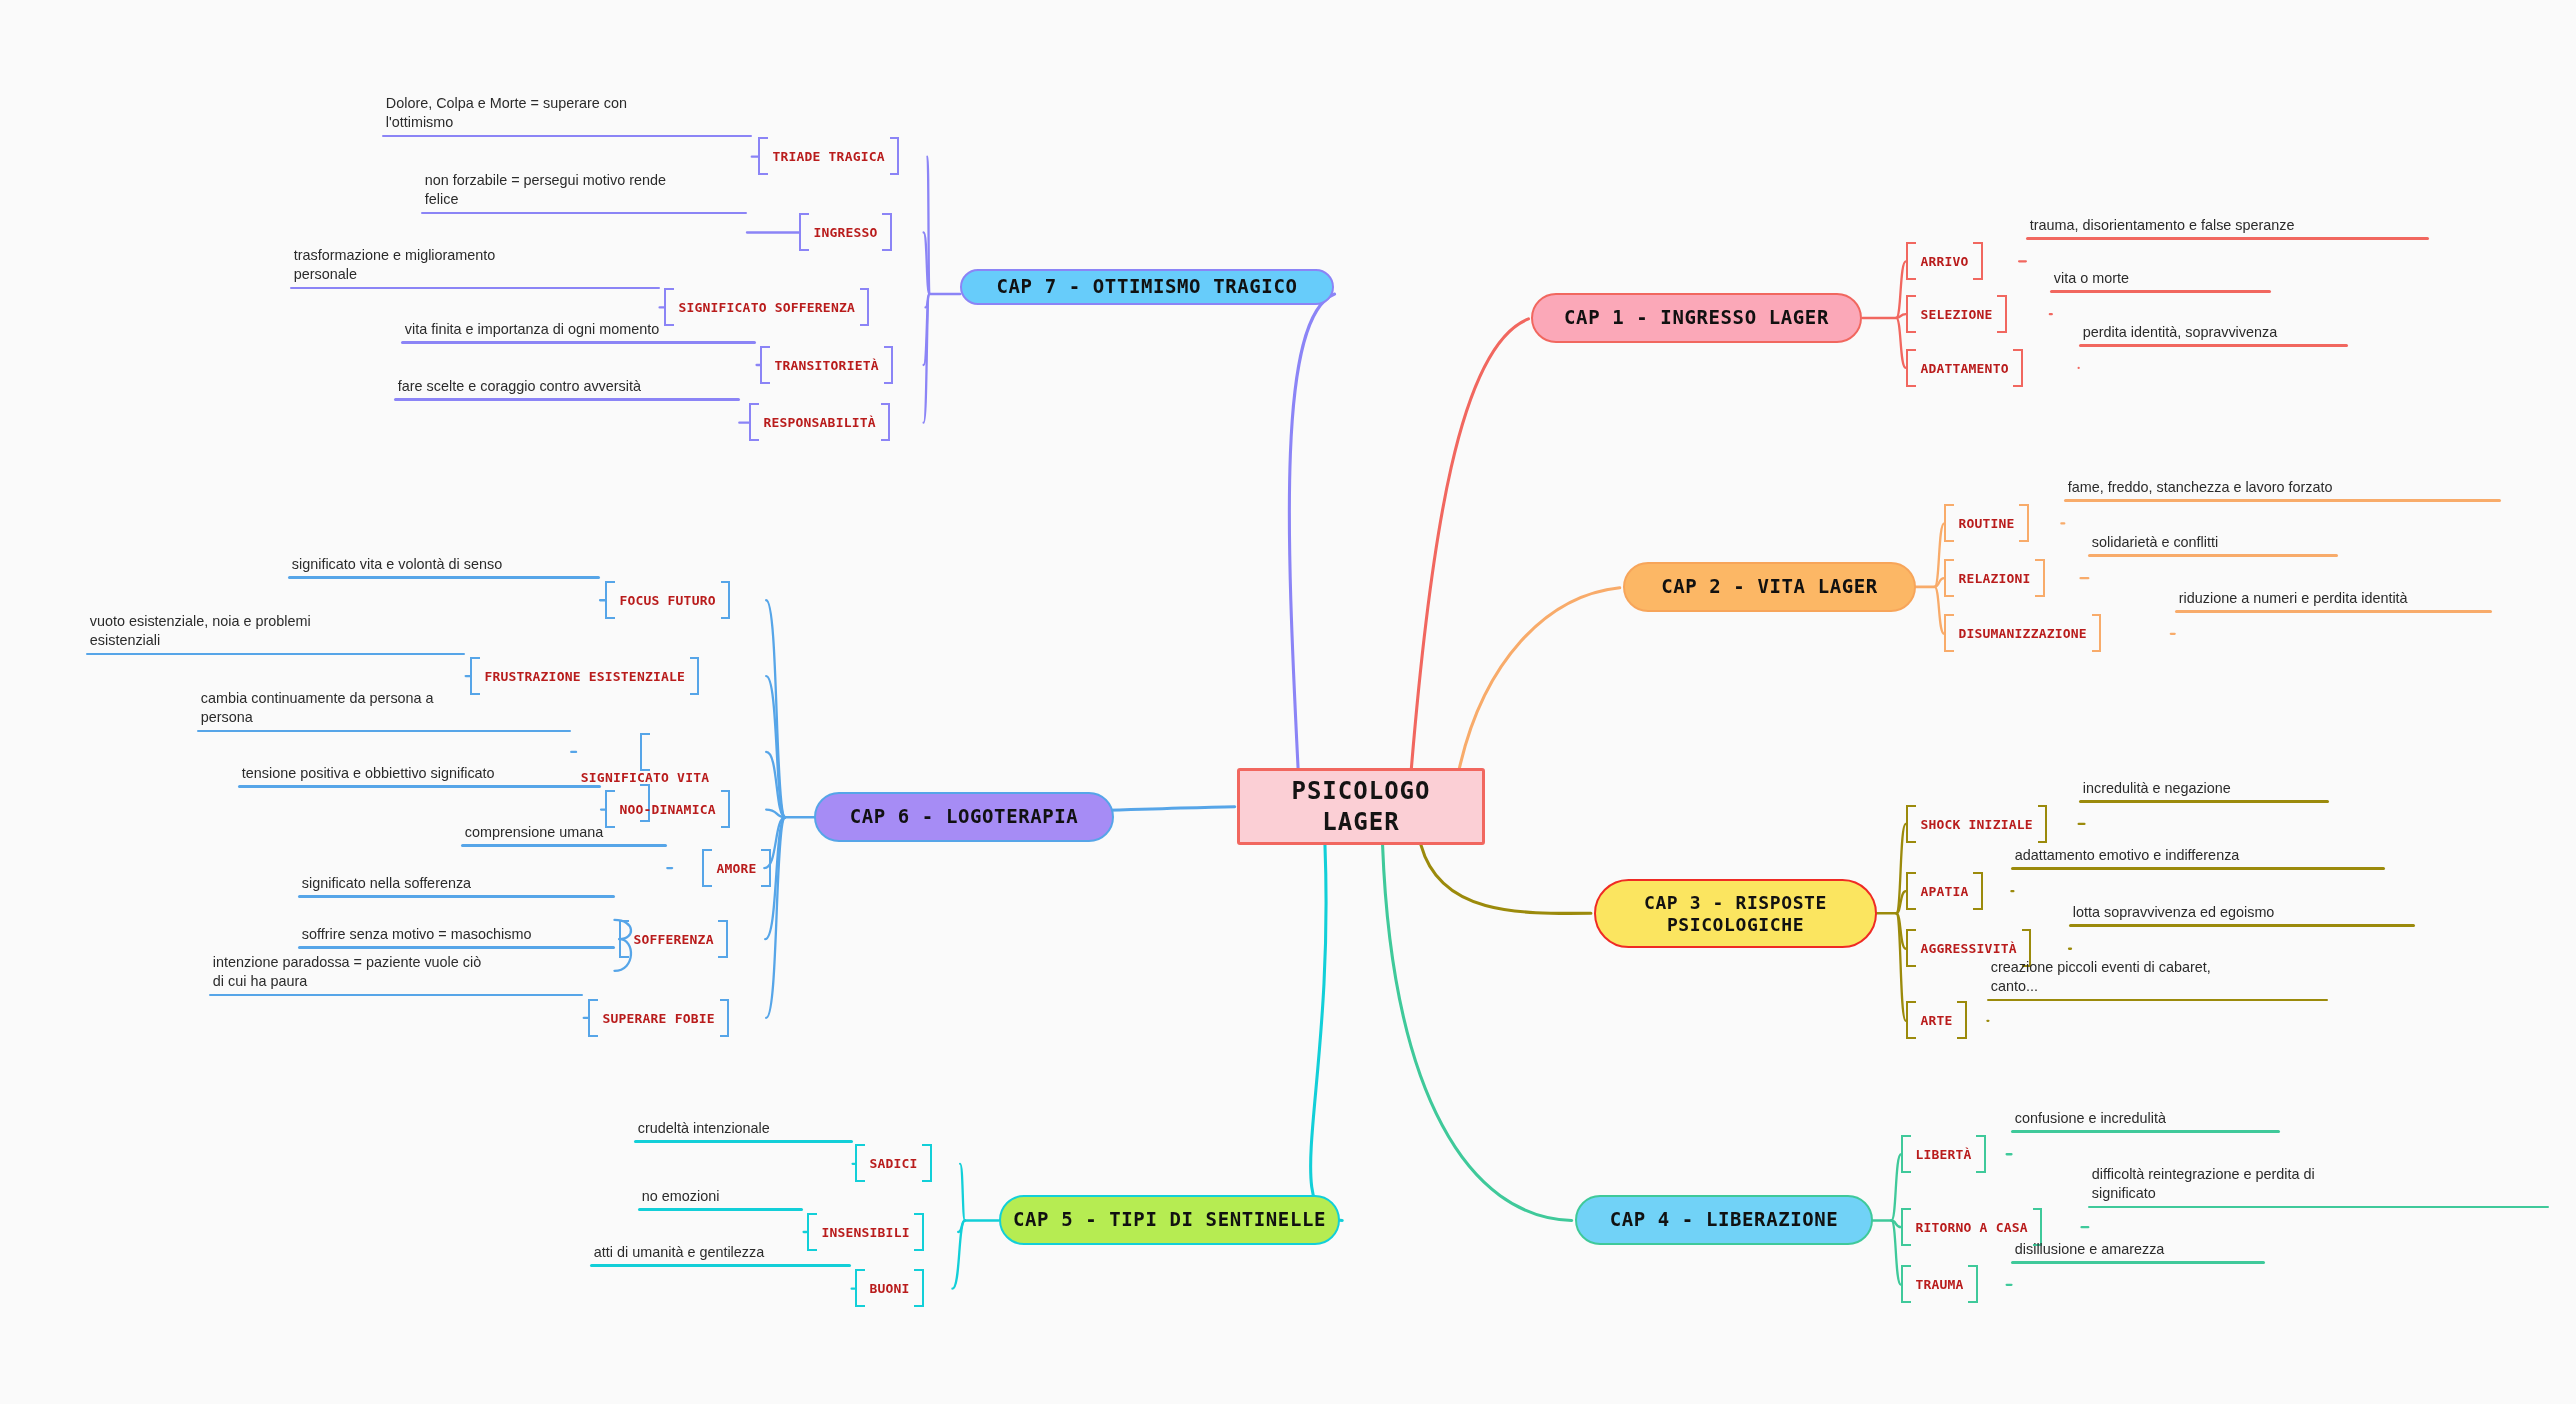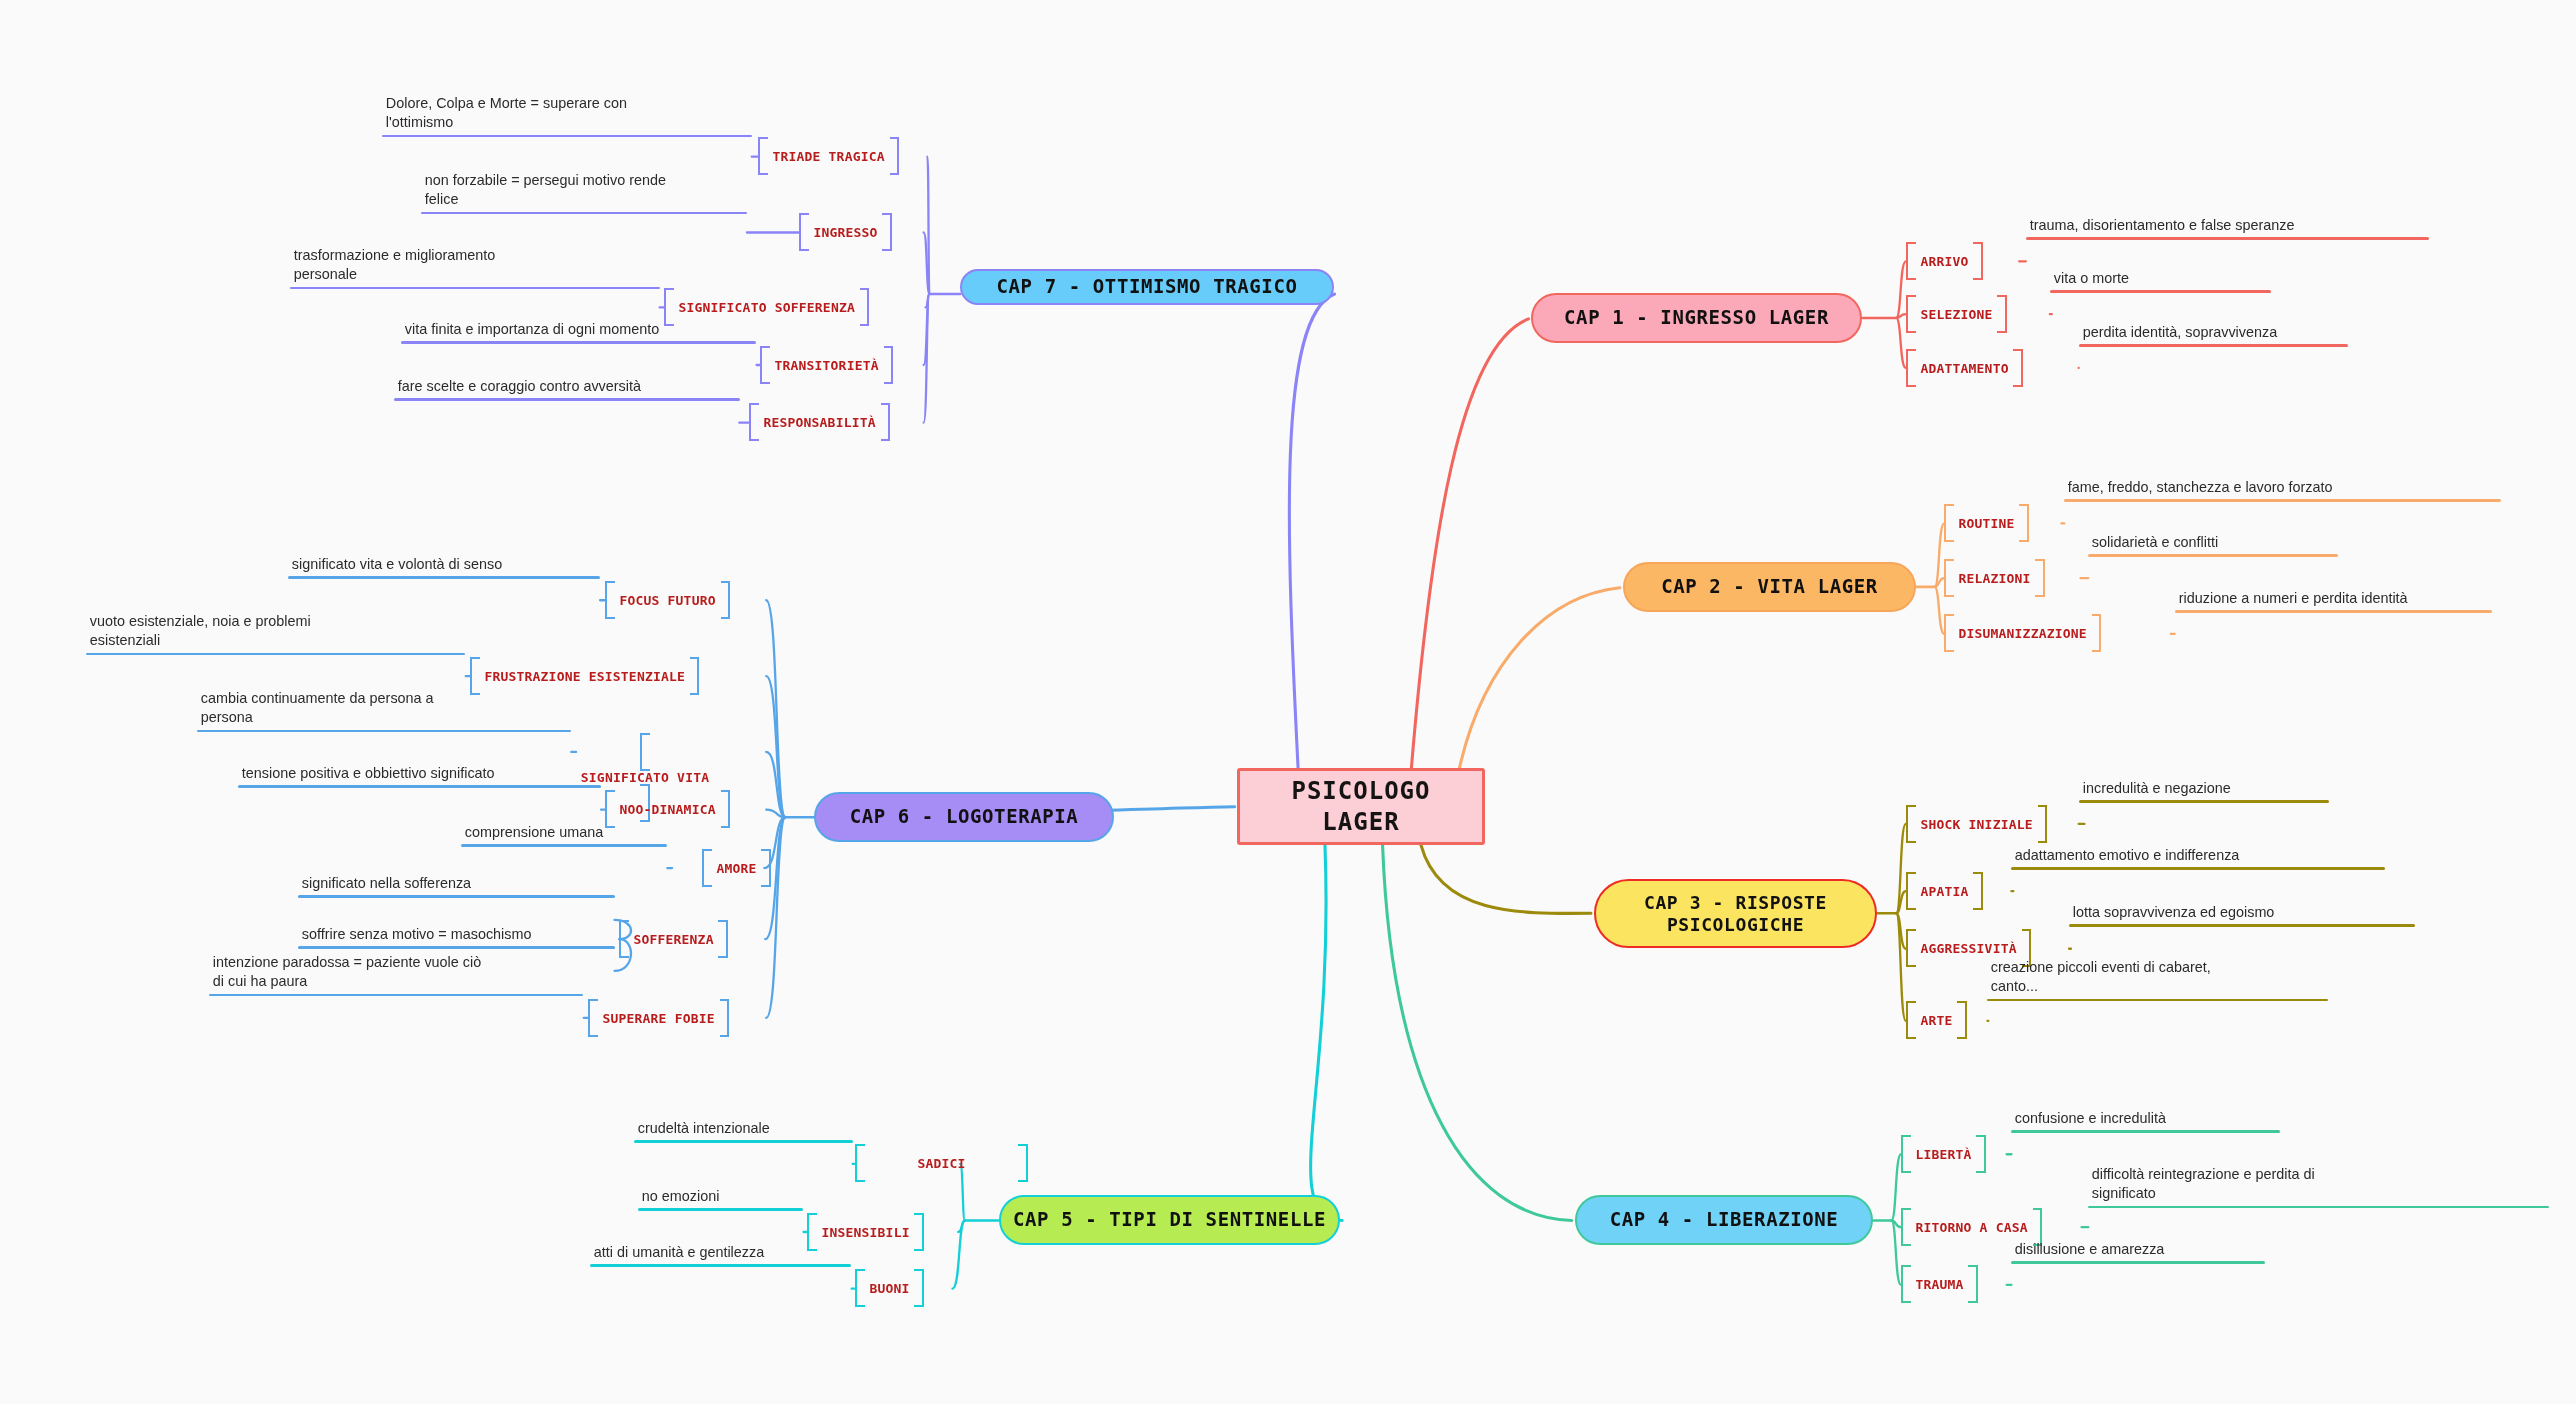--- a/index.html
+++ b/index.html
@@ -300,21 +300,21 @@
       <span class="lbl">TRAUMA</span>
       <span class="brk r" style="border-color: rgb(63, 201, 154);"></span>
     </div>
     <div class="note right" style="left: 2011px; top: 1240px; width: 254px;">
       <div class="txt">disillusione e amarezza</div>
       <div class="rule" style="background: rgb(63, 201, 154);"></div>
     </div>
     <div class="chap" style="left: 999px; top: 1195px; width: 341px; height: 50px; background: rgb(182, 236, 82); border: 2.9px solid rgb(18, 207, 216); font-size: 19px;">
       <span>CAP 5 - TIPI DI SENTINELLE</span>
     </div>
-    <div class="leaf" style="left: 855px; top: 1144px; gap: 48px;">
+    <div class="leaf" style="left: 855px; top: 1144px;">
       <span class="brk l" style="border-color: rgb(18, 207, 216);"></span>
       <span class="lbl">SADICI</span>
       <span class="brk r" style="border-color: rgb(18, 207, 216);"></span>
     </div>
     <div class="note left" style="left: 634px; top: 1119px; width: 219px;">
       <div class="txt">crudeltà intenzionale</div>
       <div class="rule" style="background: rgb(18, 207, 216);"></div>
     </div>
     <div class="leaf" style="left: 807px; top: 1213px;">
       <span class="brk l" style="border-color: rgb(18, 207, 216);"></span>

